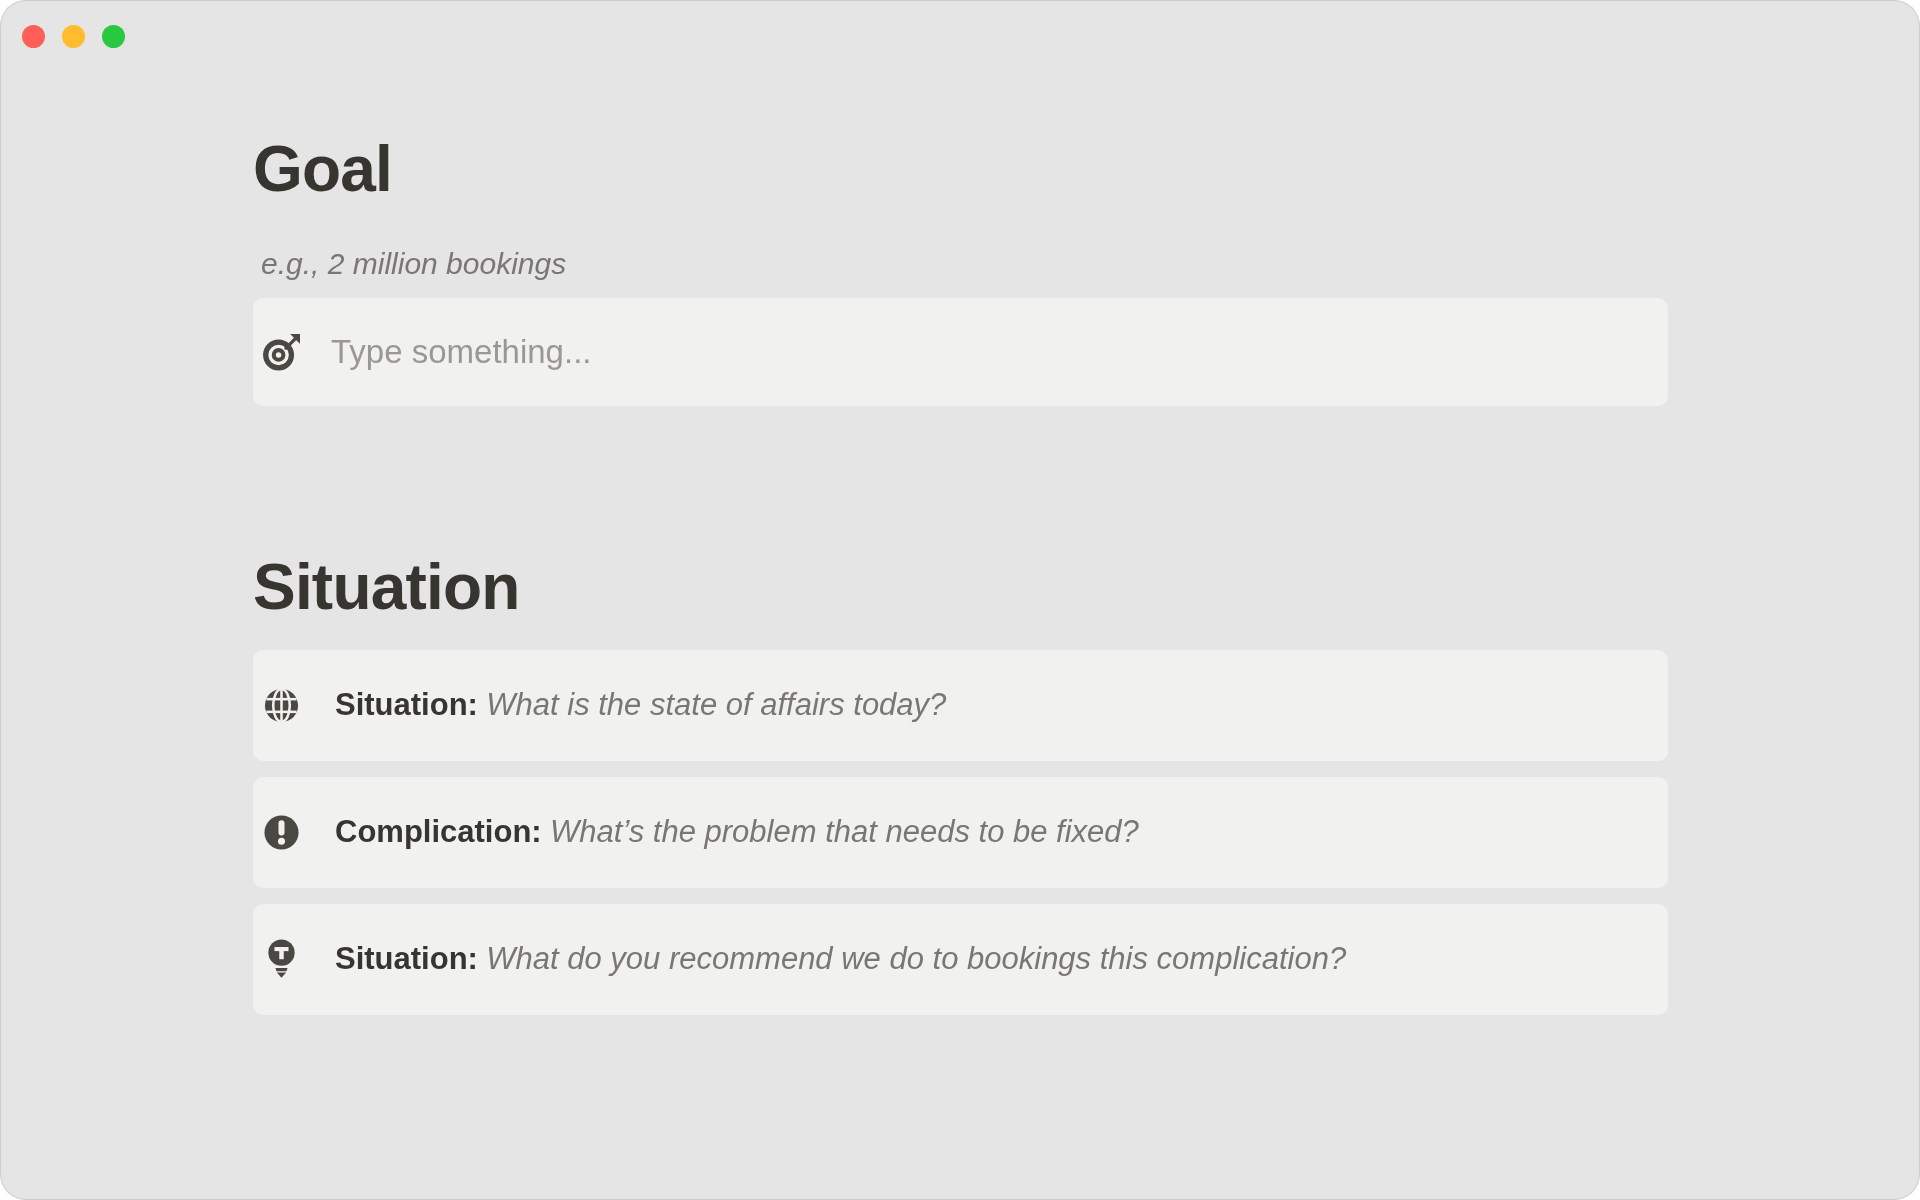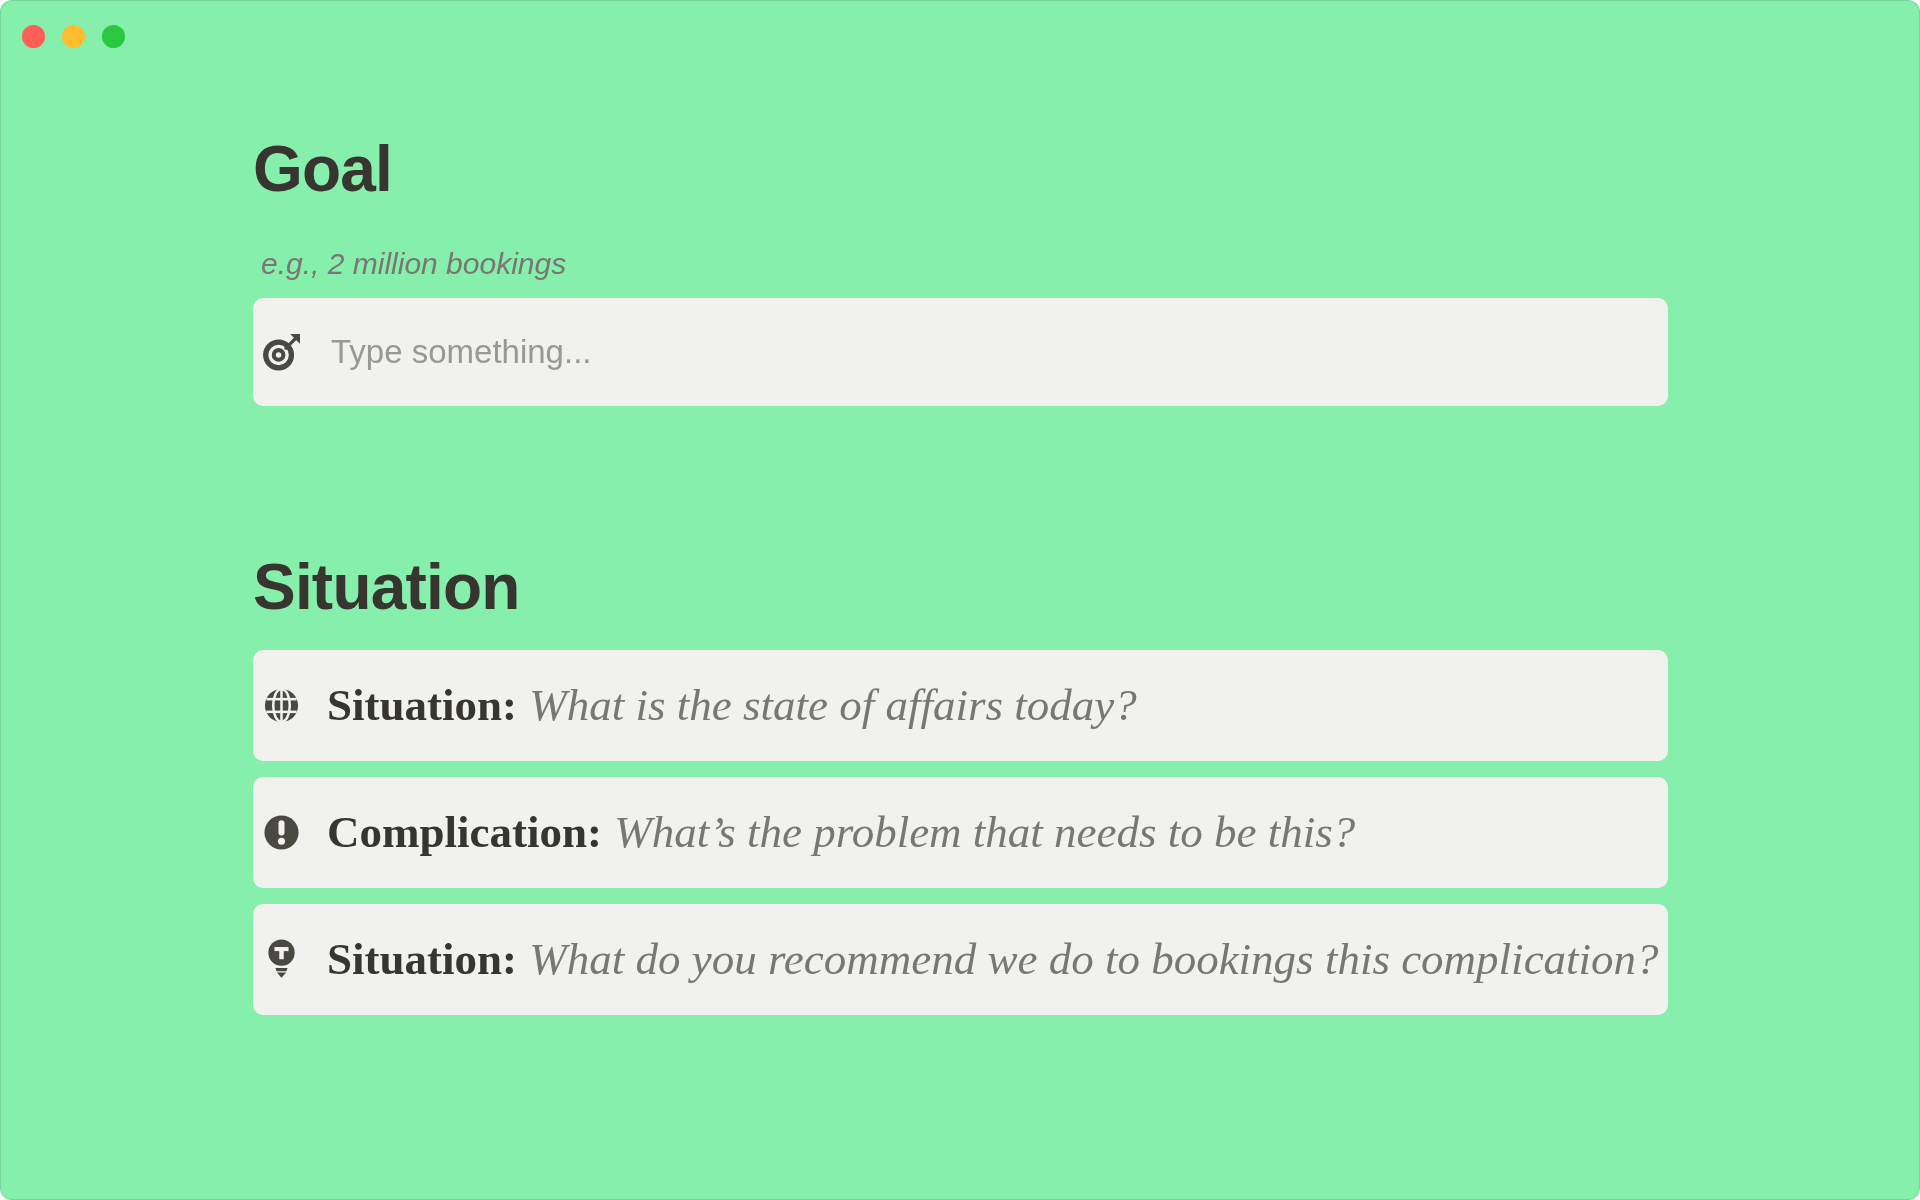--- a/index.html
+++ b/index.html
@@ -6,22 +6,22 @@
     margin: 0;
     padding: 0;
     width: 1920px;
     height: 1200px;
     background: #ffffff;
     font-family: "Liberation Sans", "DejaVu Sans", sans-serif;
   }
   .window {
     position: absolute;
     inset: 0;
-    background: #86efac;
-    border-radius: 12px;
+    background: #e5e5e5;
+    border-radius: 26px;
     box-shadow: inset 0 0 0 1px rgba(0,0,0,0.10);
     overflow: hidden;
   }
   
   .traffic {
     position: absolute;
     top: 25px;
     left: 22px;
     display: flex;
     gap: 17px;
@@ -106,26 +106,25 @@
     background: transparent;
     font-family: inherit;
     font-size: 33px;
     color: #37352f;
     padding: 0;
     margin-left: 4px;
   }
   .goal-input::placeholder { color: #9a9894; opacity: 1; }
 
   .row-line {
-    margin: 0;
-    font-size: 45px;
+    margin: 8px;
+    font-size: 31px;
     line-height: 1.25;
     color: #37352f;
     white-space: nowrap;
-    font-family: Liberation Serif, serif;
   }
   .row-label { font-weight: 700; margin-right: 0.27em; }
   .row-q     { font-style: italic; color: #787774; }
 </style>
 </head>
 <body>
 
 <div class="window">
 
   <div class="traffic">
@@ -170,21 +169,21 @@
     </div>
 
     <div class="block row">
       <span class="icon">
         <svg viewBox="0 0 40 40" width="39" height="39" aria-hidden="true">
           <circle cx="20" cy="20" r="17.5" fill="#4a4842"></circle>
           <rect x="16.9" y="7.5" width="6.2" height="15.5" rx="3.1" fill="#f1f1ef"></rect>
           <circle cx="20" cy="29" r="3.6" fill="#f1f1ef"></circle>
         </svg>
       </span>
-      <p class="row-line"><strong class="row-label">Complication:</strong><em class="row-q">What’s the problem that needs to be this?</em></p>
+      <p class="row-line"><strong class="row-label">Complication:</strong><em class="row-q">What’s the problem that needs to be fixed?</em></p>
     </div>
 
     <div class="block row">
       <span class="icon">
         <svg viewBox="0 0 40 44" width="39" height="43" aria-hidden="true">
           <circle cx="20" cy="15" r="13.5" fill="#4a4842"></circle>
           <rect x="12.8" y="9.2" width="14.4" height="4.2" fill="#f1f1ef"></rect>
           <rect x="17.7" y="9.2" width="4.6" height="12.5" fill="#f1f1ef"></rect>
           <path d="M13.8 30.6 L26.2 30.6 L25.1 34 L14.9 34 Z" fill="#4a4842"></path>
           <path d="M15.2 35.4 L24.8 35.4 L20 40.6 Z" fill="#4a4842"></path>

